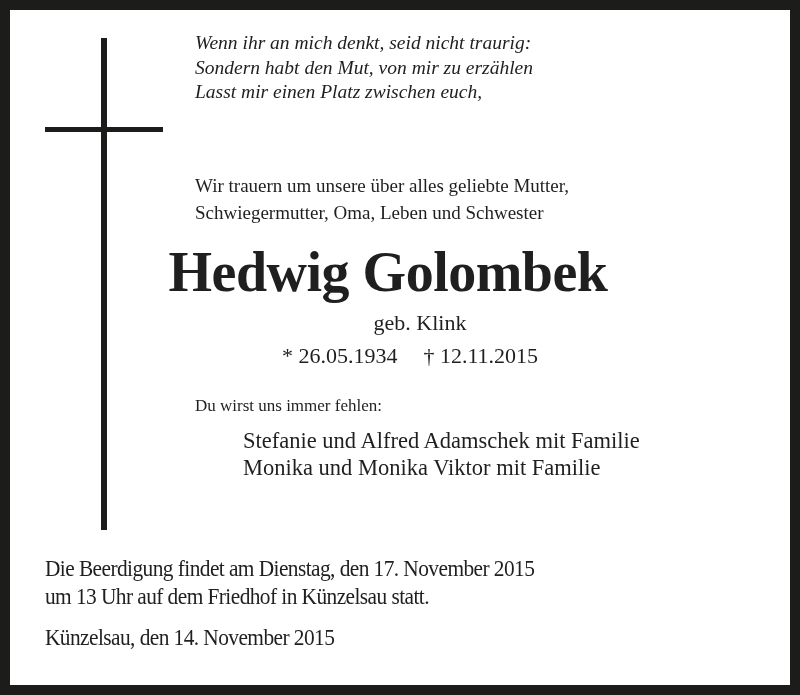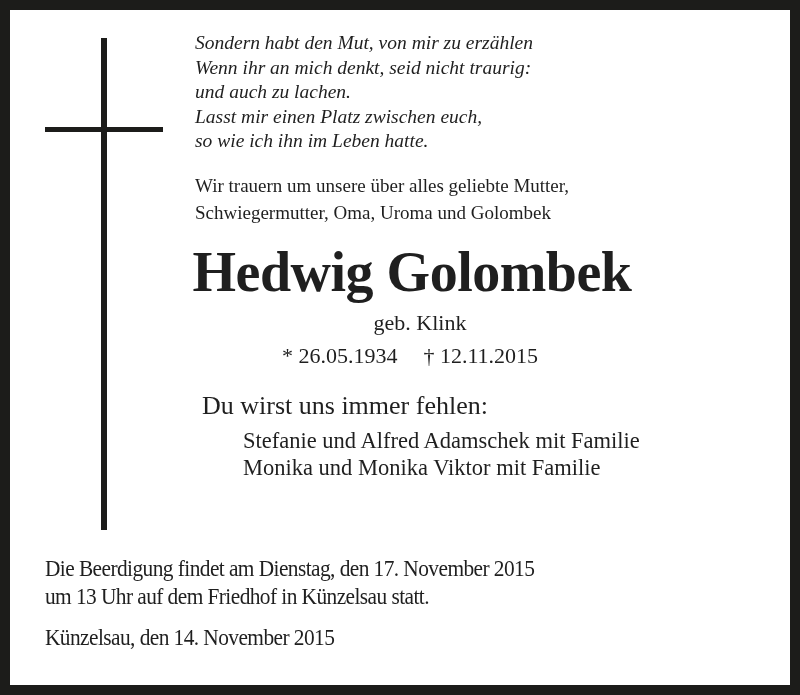--- a/index.html
+++ b/index.html
@@ -3,50 +3,48 @@
 <meta charset="utf-8">
 <style>
   html, body { margin: 0; padding: 0; }
   body { width: 800px; height: 695px; background: #1c1c1a; position: relative; overflow: hidden; }
   .sheet { position: absolute; left: 10px; top: 10px; width: 780px; height: 675px; background: #ffffff; }
   .cross-v { position: absolute; left: 91px; top: 28px; width: 6px; height: 492px; background: #1c1c1a; }
   .cross-h { position: absolute; left: 35px; top: 117px; width: 118px; height: 5px; background: #1c1c1a; }
   .t { position: absolute; font-family: "DejaVu Serif", "Liberation Serif", serif; color: #1f1f1f; white-space: nowrap; }
   .poem { left: 185px; top: 21px; font-family: "Liberation Serif", serif; font-style: italic; font-size: 19.5px; line-height: 24.5px; }
   .intro { left: 185px; top: 162px; font-family: "Liberation Serif", serif; font-size: 19px; line-height: 27px; }
-  .name { left: 0; width: 700px; top: 232px; text-align: center; font-family: "Liberation Serif", serif; font-weight: bold; font-size: 56px; line-height: 60px; letter-spacing: -0.5px; padding-left: 52px; }
+  .name { left: 0; width: 700px; top: 232px; text-align: center; font-family: "Liberation Serif", serif; font-weight: bold; font-size: 56px; line-height: 60px; letter-spacing: -0.5px; padding-left: 28px; }
   .nee { left: 0; width: 780px; top: 300px; text-align: center; font-family: "Liberation Serif", serif; font-size: 22px; line-height: 26px; padding-left: 20px; }
   .dates { left: 0; width: 780px; top: 333px; text-align: center; font-family: "Liberation Serif", serif; font-size: 22px; line-height: 26px; padding-left: 10px; }
   .dates .gap { display: inline-block; width: 26px; }
-  .missing { left: 192px; top: 382px; font-family: "Liberation Serif", serif; font-size: 26px; line-height: 27px; }
+  .missing { left: 185px; top: 382px; font-family: "Liberation Serif", serif; font-size: 17px; line-height: 27px; }
   .mourners { left: 185px; top: 417px; font-family: "Liberation Serif", serif; font-size: 22.5px; line-height: 27px; }
   .mourners div { height: 27px; margin-left: 48px; }
   .funeral { left: 35px; top: 545px; font-family: "Liberation Serif", serif; font-size: 22.5px; line-height: 28px; letter-spacing: -0.6px; transform: scaleX(0.95); transform-origin: left top; }
   .place { left: 35px; top: 614px; font-family: "Liberation Serif", serif; font-size: 22.5px; line-height: 28px; letter-spacing: -0.6px; transform: scaleX(0.95); transform-origin: left top; }
 </style>
 </head>
 <body>
 
 <div class="sheet">
   <div>
     <div class="cross-v"></div>
     <div class="cross-h"></div>
   </div>
 
   <div class="t poem">
+    <div>Wenn ihr an mich denkt, seid nicht traurig:</div>
     <div>Sondern habt den Mut, von mir zu erzählen</div>
-    <div>Wenn ihr an mich denkt, seid nicht traurig:</div>
-    <div>und auch zu lachen.</div>
     <div>Lasst mir einen Platz zwischen euch,</div>
-    <div>so wie ich ihn im Leben hatte.</div>
   </div>
 
   <div class="t intro">
     <div>Wir trauern um unsere über alles geliebte Mutter,</div>
-    <div>Schwiegermutter, Oma, Uroma und Golombek</div>
+    <div>Schwiegermutter, Oma, Leben und Schwester</div>
   </div>
 
   <div class="t name">Hedwig Golombek</div>
   <div class="t nee">geb. Klink</div>
   <div class="t dates">
     <span>* 26.05.1934</span><span class="gap"></span><span>† 12.11.2015</span>
   </div>
 
   <div class="t missing">Du wirst uns immer fehlen:</div>
 

